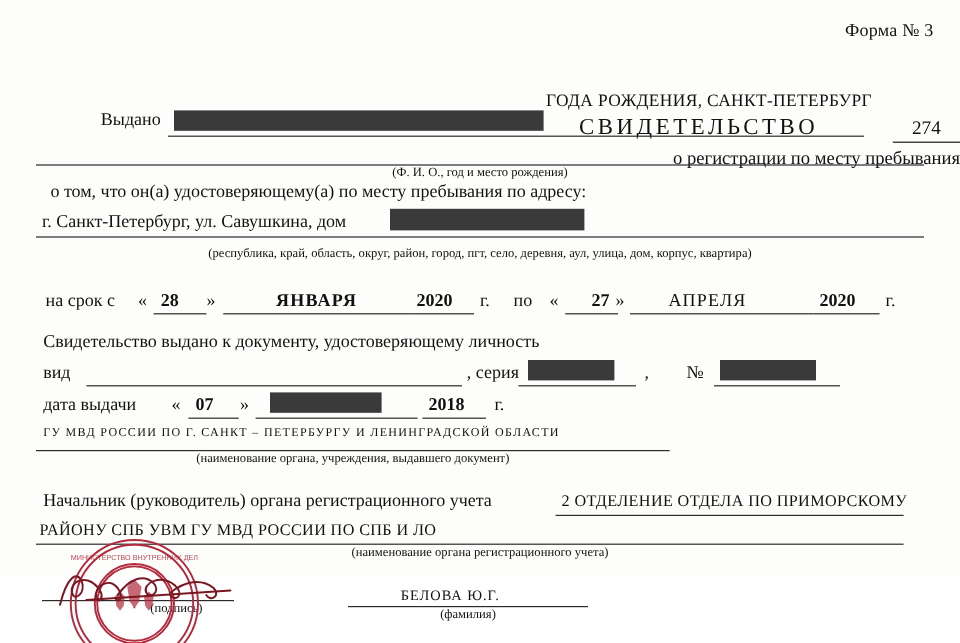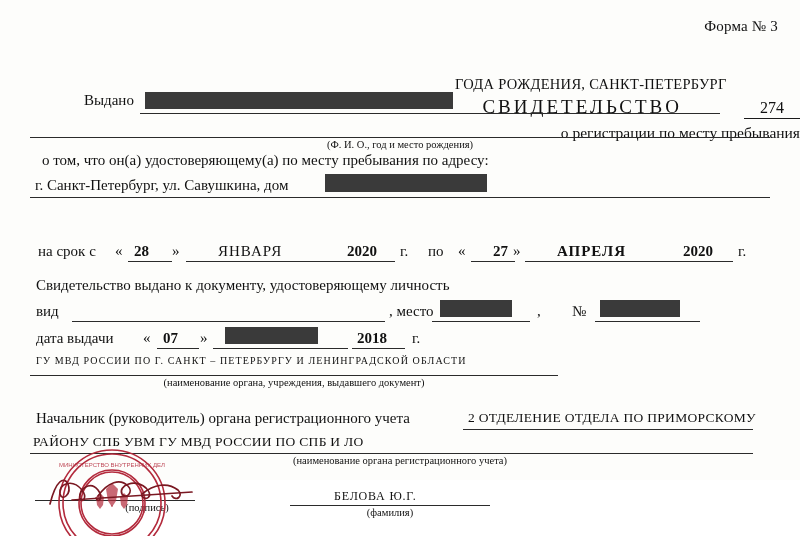--- a/index.html
+++ b/index.html
@@ -91,28 +91,28 @@
   #r4-text  { left: 35px; top: 177px; }
   #r4-redact{ left: 325px; top: 174px; width: 162px; height: 18px; }
   #r4-line  { left: 30px; top: 197px; width: 740px; }
   #r4-caption { left: 0; top: 206px; width: 800px; }
 
   
   #r5-a { left: 38px; top: 243px; }
   #r5-q1 { left: 115px; top: 243px; }
   #r5-d1 { left: 134px; top: 243px; font-weight: bold; }
   #r5-q2 { left: 172px; top: 243px; }
-  #r5-m1 { left: 218px; top: 243px; font-weight: normal; letter-spacing: 1px;}
+  #r5-m1 { left: 230px; top: 243px; font-weight: bold; letter-spacing: 1px;}
   #r5-y1 { left: 347px; top: 243px; font-weight: bold; }
   #r5-g1 { left: 400px; top: 243px; }
   #r5-po { left: 428px; top: 243px; }
   #r5-q3 { left: 458px; top: 243px; }
   #r5-d2 { left: 493px; top: 243px; font-weight: bold; }
   #r5-q4 { left: 513px; top: 243px; }
-  #r5-m2 { left: 557px; top: 243px; font-weight: bold; letter-spacing: 1px;}
+  #r5-m2 { left: 557px; top: 243px; font-weight: normal; letter-spacing: 1px;}
   #r5-y2 { left: 683px; top: 243px; font-weight: bold; }
   #r5-g2 { left: 738px; top: 243px; }
   #l-d1 { left: 128px; top: 261px; width: 44px; }
   #l-m1 { left: 186px; top: 261px; width: 155px; }
   #l-y1 { left: 341px; top: 261px; width: 54px; }
   #l-d2 { left: 471px; top: 261px; width: 44px; }
   #l-m2 { left: 525px; top: 261px; width: 153px; }
   #l-y2 { left: 678px; top: 261px; width: 55px; }
 
   #r6-text { left: 36px; top: 277px; }
@@ -189,20 +189,21 @@
   <div class="redact" id="r1-redact"></div>
   <div class="txt spaced" id="r1-tail">ГОДА РОЖДЕНИЯ, САНКТ-ПЕТЕРБУРГ</div>
   <div class="line" id="r1-line"></div>
   <div class="line" id="r2-line"></div>
   <div class="small-center" id="r2-caption">(Ф. И. О., год и место рождения)</div>
 
   <div class="txt" id="r3-text">о том, что он(а) удостоверяющему(а) по месту пребывания по адресу:</div>
   <div class="txt" id="r4-text">г. Санкт-Петербург, ул. Савушкина, дом</div>
   <div class="redact" id="r4-redact"></div>
   <div class="line" id="r4-line"></div>
+  <div class="small-center" id="r4-caption">(республика, край, область, округ, район, город, пгт, село, деревня, аул, улица, дом, корпус, квартира)</div>
 
   <div class="txt" id="r5-a">на срок с</div>
   <div class="txt" id="r5-q1">«</div>
   <div class="txt" id="r5-d1">28</div>
   <div class="txt" id="r5-q2">»</div>
   <div class="txt" id="r5-m1">ЯНВАРЯ</div>
   <div class="txt" id="r5-y1">2020</div>
   <div class="txt" id="r5-g1">г.</div>
   <div class="txt" id="r5-po">по</div>
   <div class="txt" id="r5-q3">«</div>
@@ -213,21 +214,21 @@
   <div class="txt" id="r5-g2">г.</div>
   <div class="line" id="l-d1"></div>
   <div class="line" id="l-m1"></div>
   <div class="line" id="l-y1"></div>
   <div class="line" id="l-d2"></div>
   <div class="line" id="l-m2"></div>
   <div class="line" id="l-y2"></div>
 
   <div class="txt" id="r6-text">Свидетельство выдано к документу, удостоверяющему личность</div>
   <div class="txt" id="r7-vid">вид</div>
-  <div class="txt" id="r7-ser">, место</div>
+  <div class="txt" id="r7-ser">, серия</div>
   <div class="redact" id="r7-serredact"></div>
   <div class="txt" id="r7-comma">,</div>
   <div class="txt" id="r7-num">№</div>
   <div class="redact" id="r7-numredact"></div>
   <div class="line" id="l-vid"></div>
   <div class="line" id="l-ser"></div>
   <div class="line" id="l-num"></div>
 
   <div class="txt" id="r8-dv">дата выдачи</div>
   <div class="txt" id="r8-q1">«</div>

